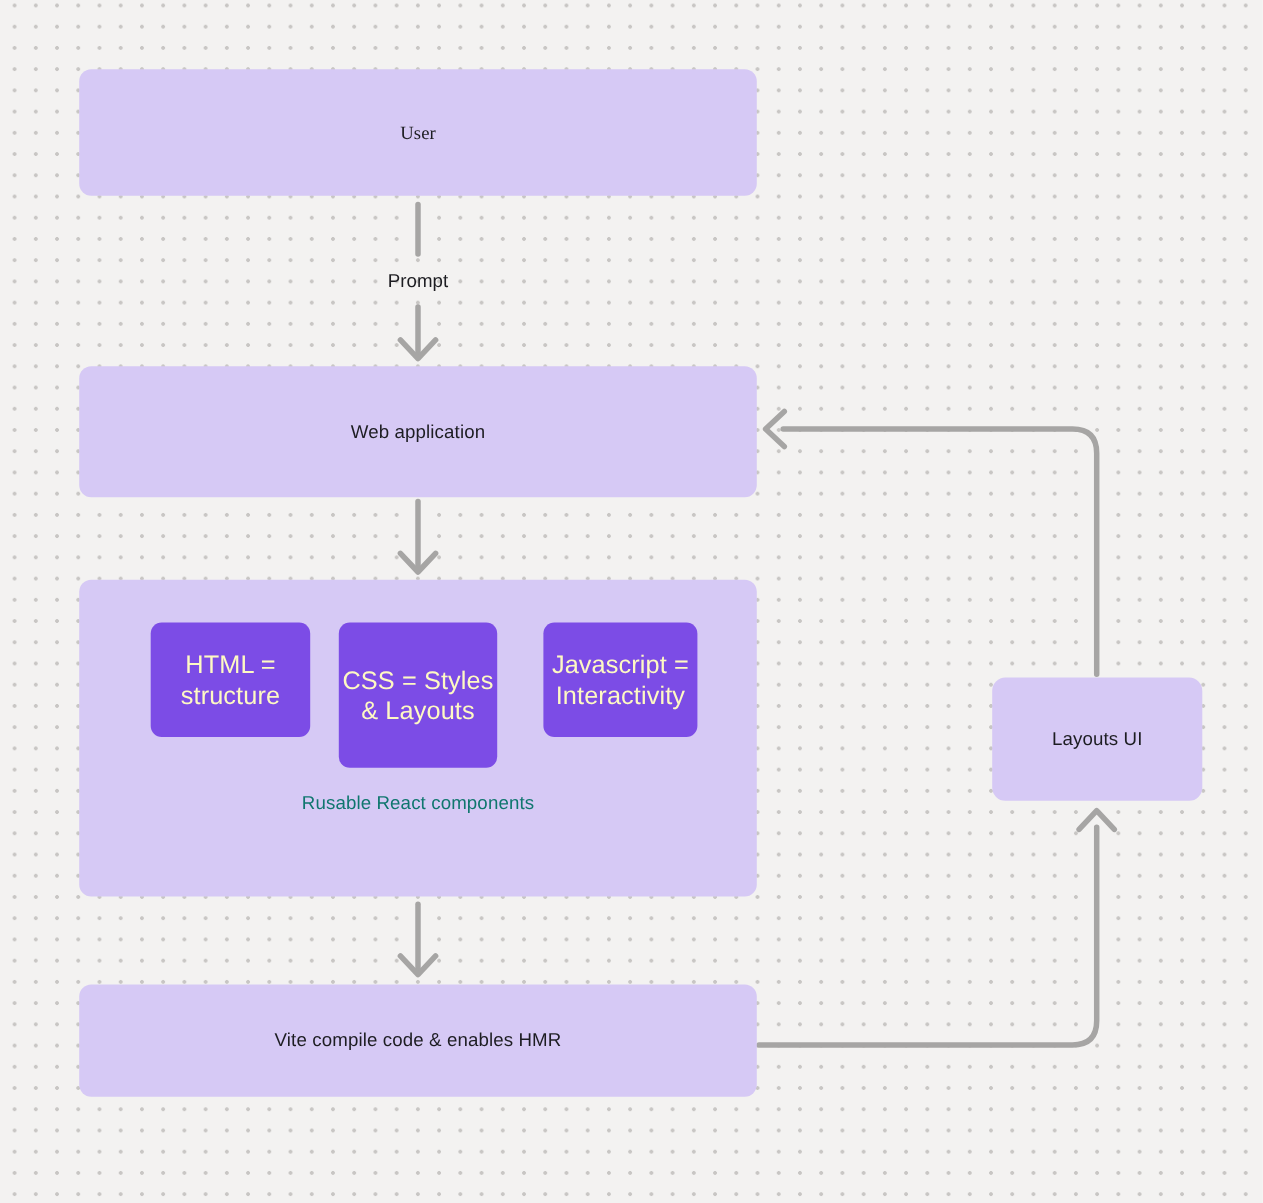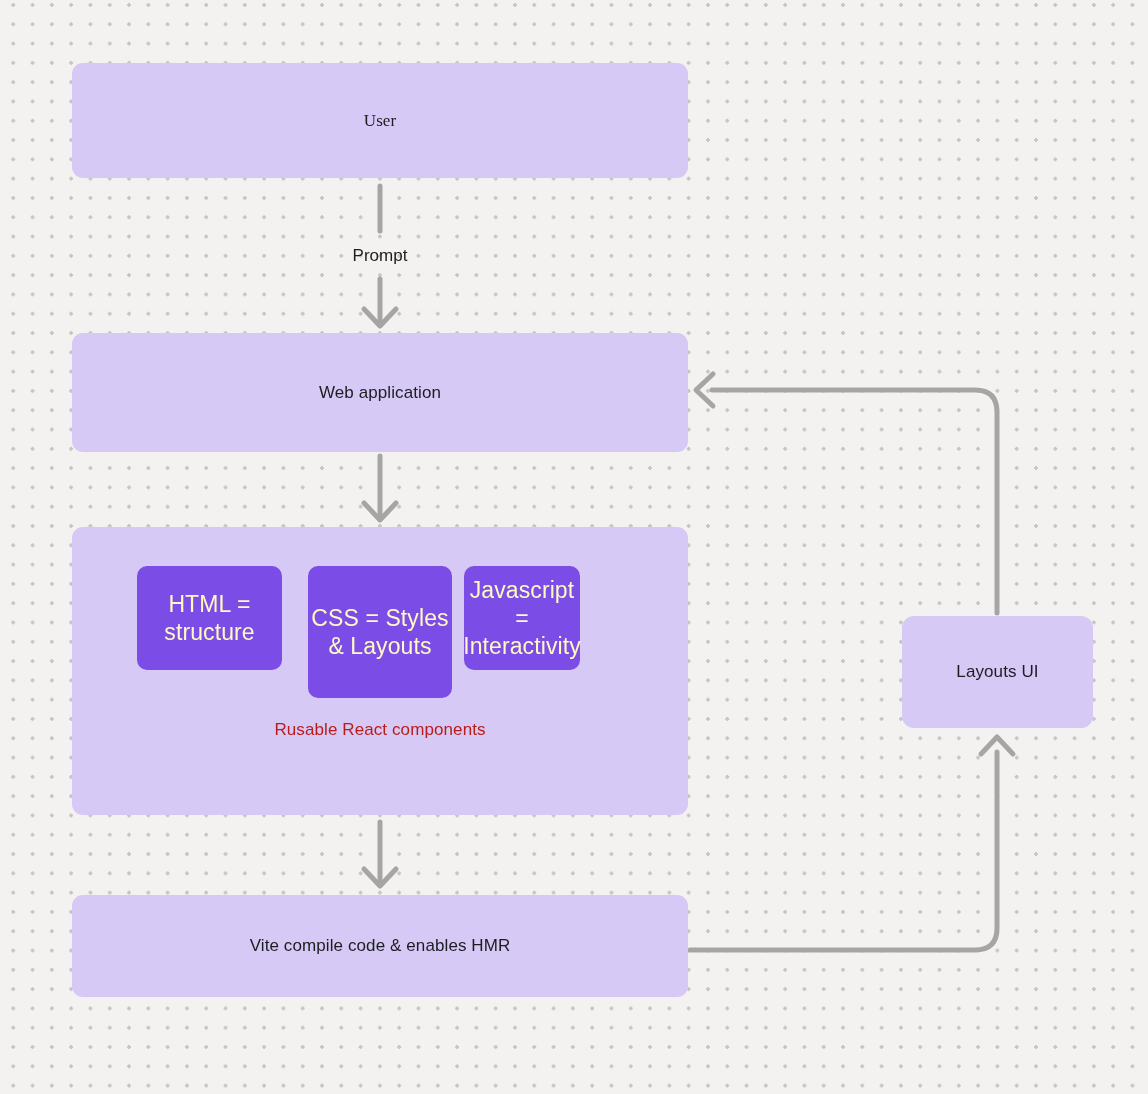--- a/index.html
+++ b/index.html
@@ -55,21 +55,21 @@
     text-align: center;
     color: #fef9c3;
     font-size: 23px;
     font-weight: 500;
     line-height: 28px;
     white-space: pre-line;
   }
   .group-label {
     position: absolute;
     text-align: center;
-    color: #b91c1c;
+    color: #0f766e;
     font-size: 17px;
     font-weight: 500;
   }
   .edge-label {
     position: absolute;
     text-align: center;
     color: #1d1d22;
     font-size: 17px;
     font-weight: 500;
   }
@@ -110,21 +110,21 @@
 
   <div class="node" style="left:72px; top:527px; width:616px; height:288px;">
     <div class="chip" style="left:65px; top:39px; width:145px; height:104px;">
       <span>HTML =
 structure</span>
     </div>
     <div class="chip" style="left:236px; top:39px; width:144px; height:132px;">
       <span>CSS = Styles
 &amp; Layouts</span>
     </div>
-    <div class="chip" style="left:392px; top:39px; width:116px; height:104px;">
+    <div class="chip" style="left:422px; top:39px; width:140px; height:104px;">
       <span>Javascript =
 Interactivity</span>
     </div>
     <div class="group-label" style="left:0; right:0; top:193px;">Rusable React components</div>
   </div>
 
   <div class="node" style="left:72px; top:895px; width:616px; height:102px;">
     <span>Vite compile code &amp; enables HMR</span>
   </div>
 

